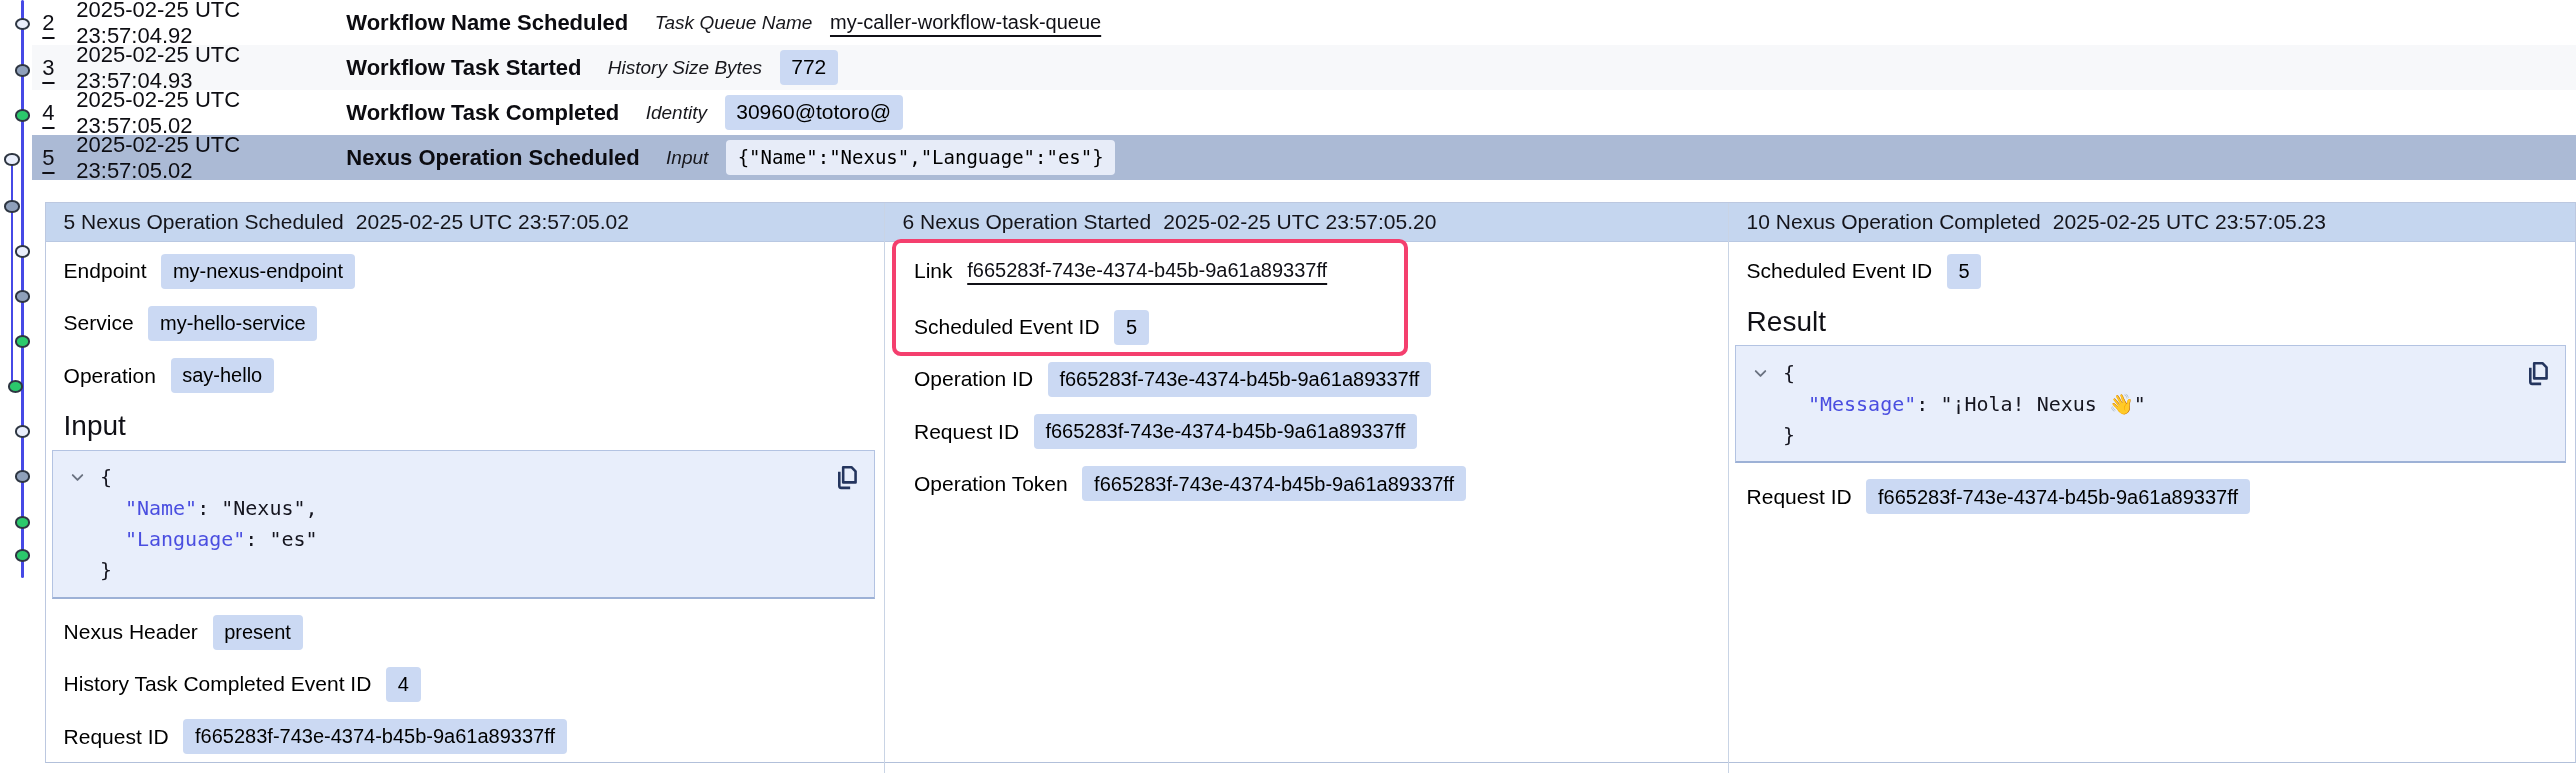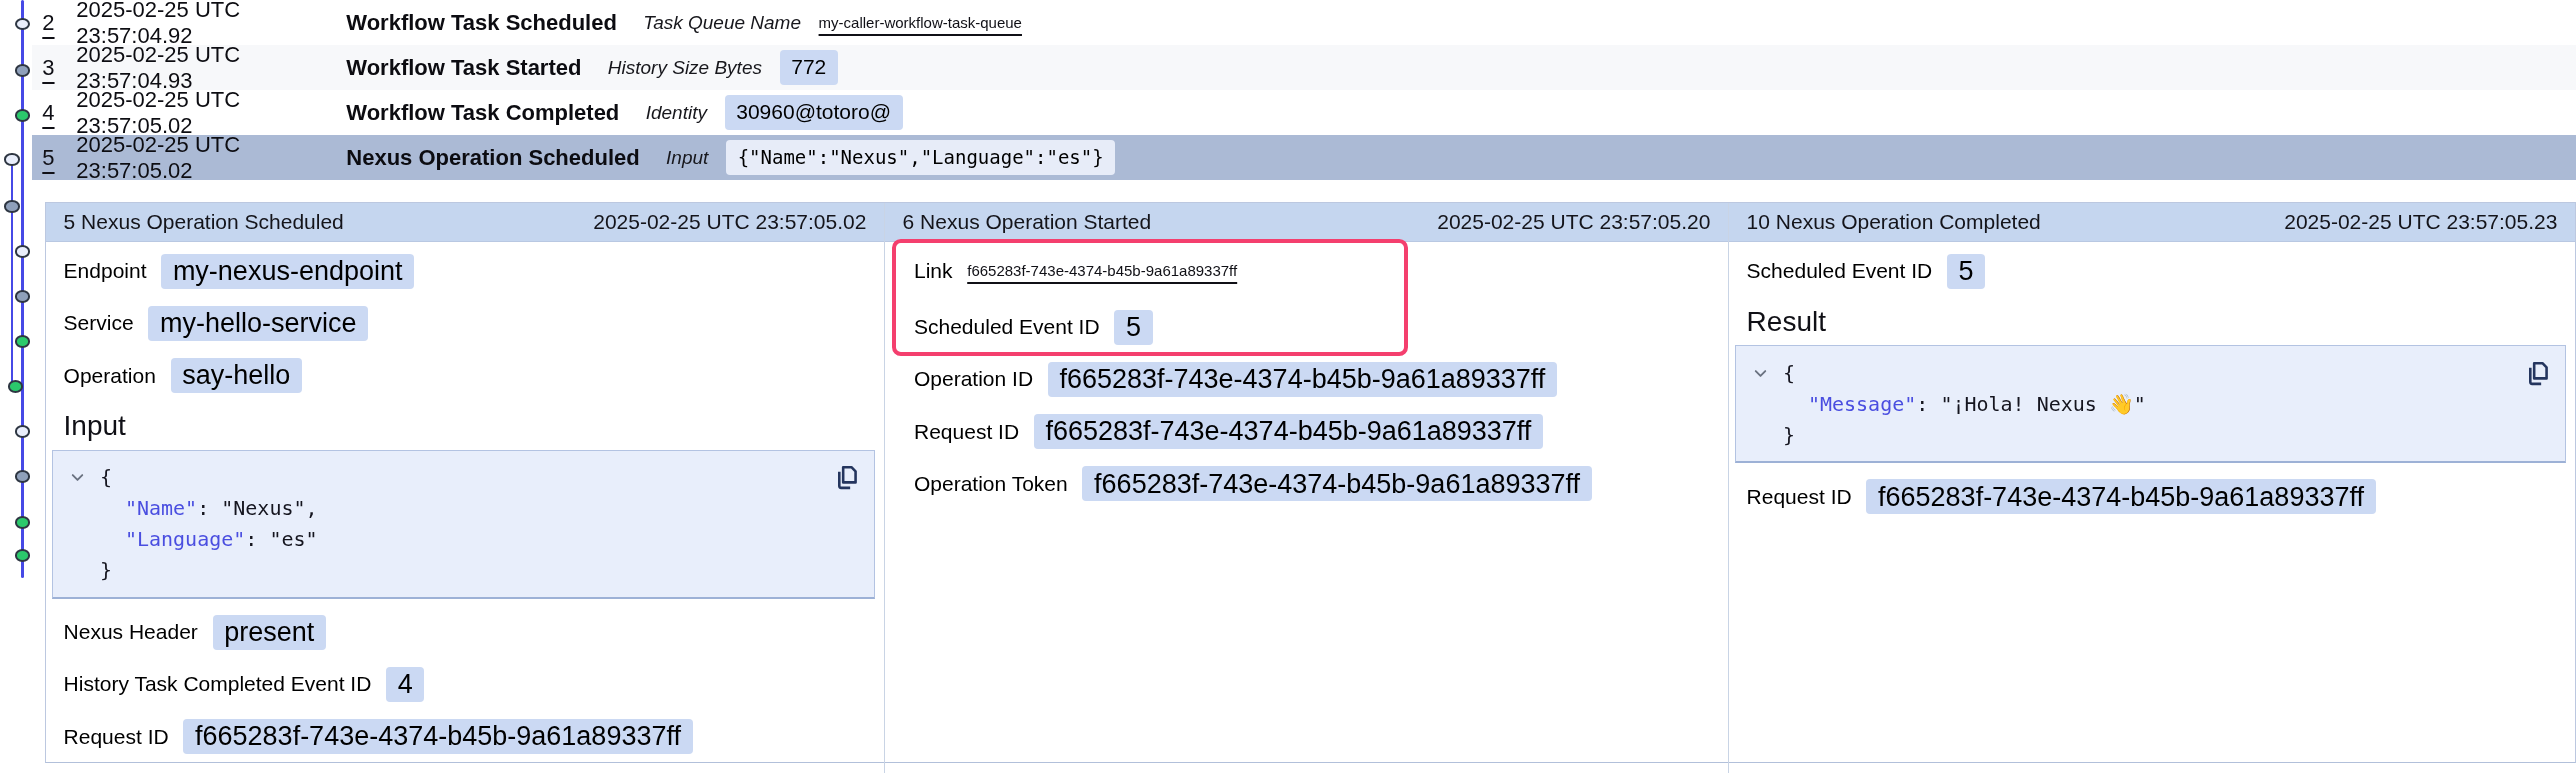--- a/index.html
+++ b/index.html
@@ -18,42 +18,42 @@
   .rows{position:absolute;left:32px;top:0;width:2544px;}
   .event-row{height:45px;display:flex;align-items:center;padding-left:10.3px;box-sizing:border-box;}
   .event-row.alt{background:var(--alt_row);}
   .event-row.selected{background:var(--selected_row);}
   .num{width:34px;font-size:22px;color:#101016;text-decoration:underline;
        text-underline-offset:6.6px;text-decoration-thickness:2.2px;cursor:pointer;}
   .ts{width:270px;font-size:22px;color:#0d0d12;}
   .ename{font-size:22px;font-weight:700;color:#0c0c11;}
   .elabel{font-size:19px;color:#17171c;margin-left:26.4px;font-style:italic;}
   .evalue{margin-left:17.6px;}
-  .vlink{font-size:15px;color:#101016;text-decoration:underline;
+  .vlink{font-size:20px;color:#101016;text-decoration:underline;
          text-underline-offset:5.9px;text-decoration-thickness:2.2px;cursor:pointer;}
   .chip{display:inline-block;background:var(--chip_bg);border-radius:4px;
         padding:4.4px 11.7px;font-size:21px;color:#000000;line-height:26.4px;}
   .chip--mono{background:var(--chip_bg_light);
         font-family:"DejaVu Sans Mono", monospace;font-size:19px;}
 
   
   .panel{position:absolute;left:45px;top:202px;width:2531px;height:561px;box-sizing:border-box;
          border:0.7px solid #bcc8e0;border-bottom:1.5px solid #b2c0da;background:#ffffff;
          display:grid;grid-template-columns:838px 844px 1fr;}
   .col{position:relative;box-sizing:border-box;}
   .col + .col{border-left:1.5px solid #c9d4e5;}
   .col > header{height:39px;background:var(--panel_header_bg);display:flex;align-items:center;
-                justify-content:space-between;padding:0 17.6px;box-sizing:border-box;
+                justify-content:flex-start;padding:0 17.6px;box-sizing:border-box;
                 border-bottom:0.7px solid #b9c8e2;gap:12px;}
   .htitle,.htime{font-size:21px;color:#14141a;}
   .cbody{padding:11.7px 17.6px 0 17.6px;position:relative;}
   .col2 .cbody{padding-left:29px;}
   .kv{display:flex;align-items:center;margin-bottom:17px;min-height:34px;}
   .klabel{font-size:21px;color:#000000;margin-right:14.7px;white-space:nowrap;}
-  .kv .chip{font-size:27px;}
+  .kv .chip{font-size:20px;}
   .seclabel{font-size:28px;color:#101016;margin:4.4px 0 7.3px 0;}
 
   
   .codeblock{position:relative;background:var(--code_bg);
              border:1.5px solid var(--code_border);border-bottom:2.2px solid #9db1d6;
              margin:0 -8.8px 16px -11.7px;padding:11.7px 51px 10.3px 47px;
              font-family:"DejaVu Sans Mono", monospace;font-size:20px;line-height:31px;color:#15151f;}
   .cl{white-space:pre;}
   .cl.ind{padding-left:25px;}
   .jkey{color:var(--json_key);}
@@ -90,21 +90,21 @@
         <div class="dot" style="left: 14.7px; top: 470px; background: rgb(143, 160, 186);"></div>
         <div class="dot" style="left: 14.7px; top: 516px; background: rgb(43, 201, 108);"></div>
         <div class="dot" style="left: 14.7px; top: 549px; background: rgb(43, 201, 108);"></div>
       </div>
   </div>
 
   <div class="rows">
     <div class="event-row">
       <a class="num">2</a>
       <span class="ts">2025-02-25 UTC 23:57:04.92</span>
-      <span class="ename">Workflow Task Scheduled</span>
+      <span class="ename">Workflow Name Scheduled</span>
       <span class="elabel">Task Queue Name</span>
       <span class="evalue"><a class="vlink">my-caller-workflow-task-queue</a></span>
     </div>
     <div class="event-row alt">
       <a class="num">3</a>
       <span class="ts">2025-02-25 UTC 23:57:04.93</span>
       <span class="ename">Workflow Task Started</span>
       <span class="elabel">History Size Bytes</span>
       <span class="evalue"><span class="chip">772</span></span>
     </div>

